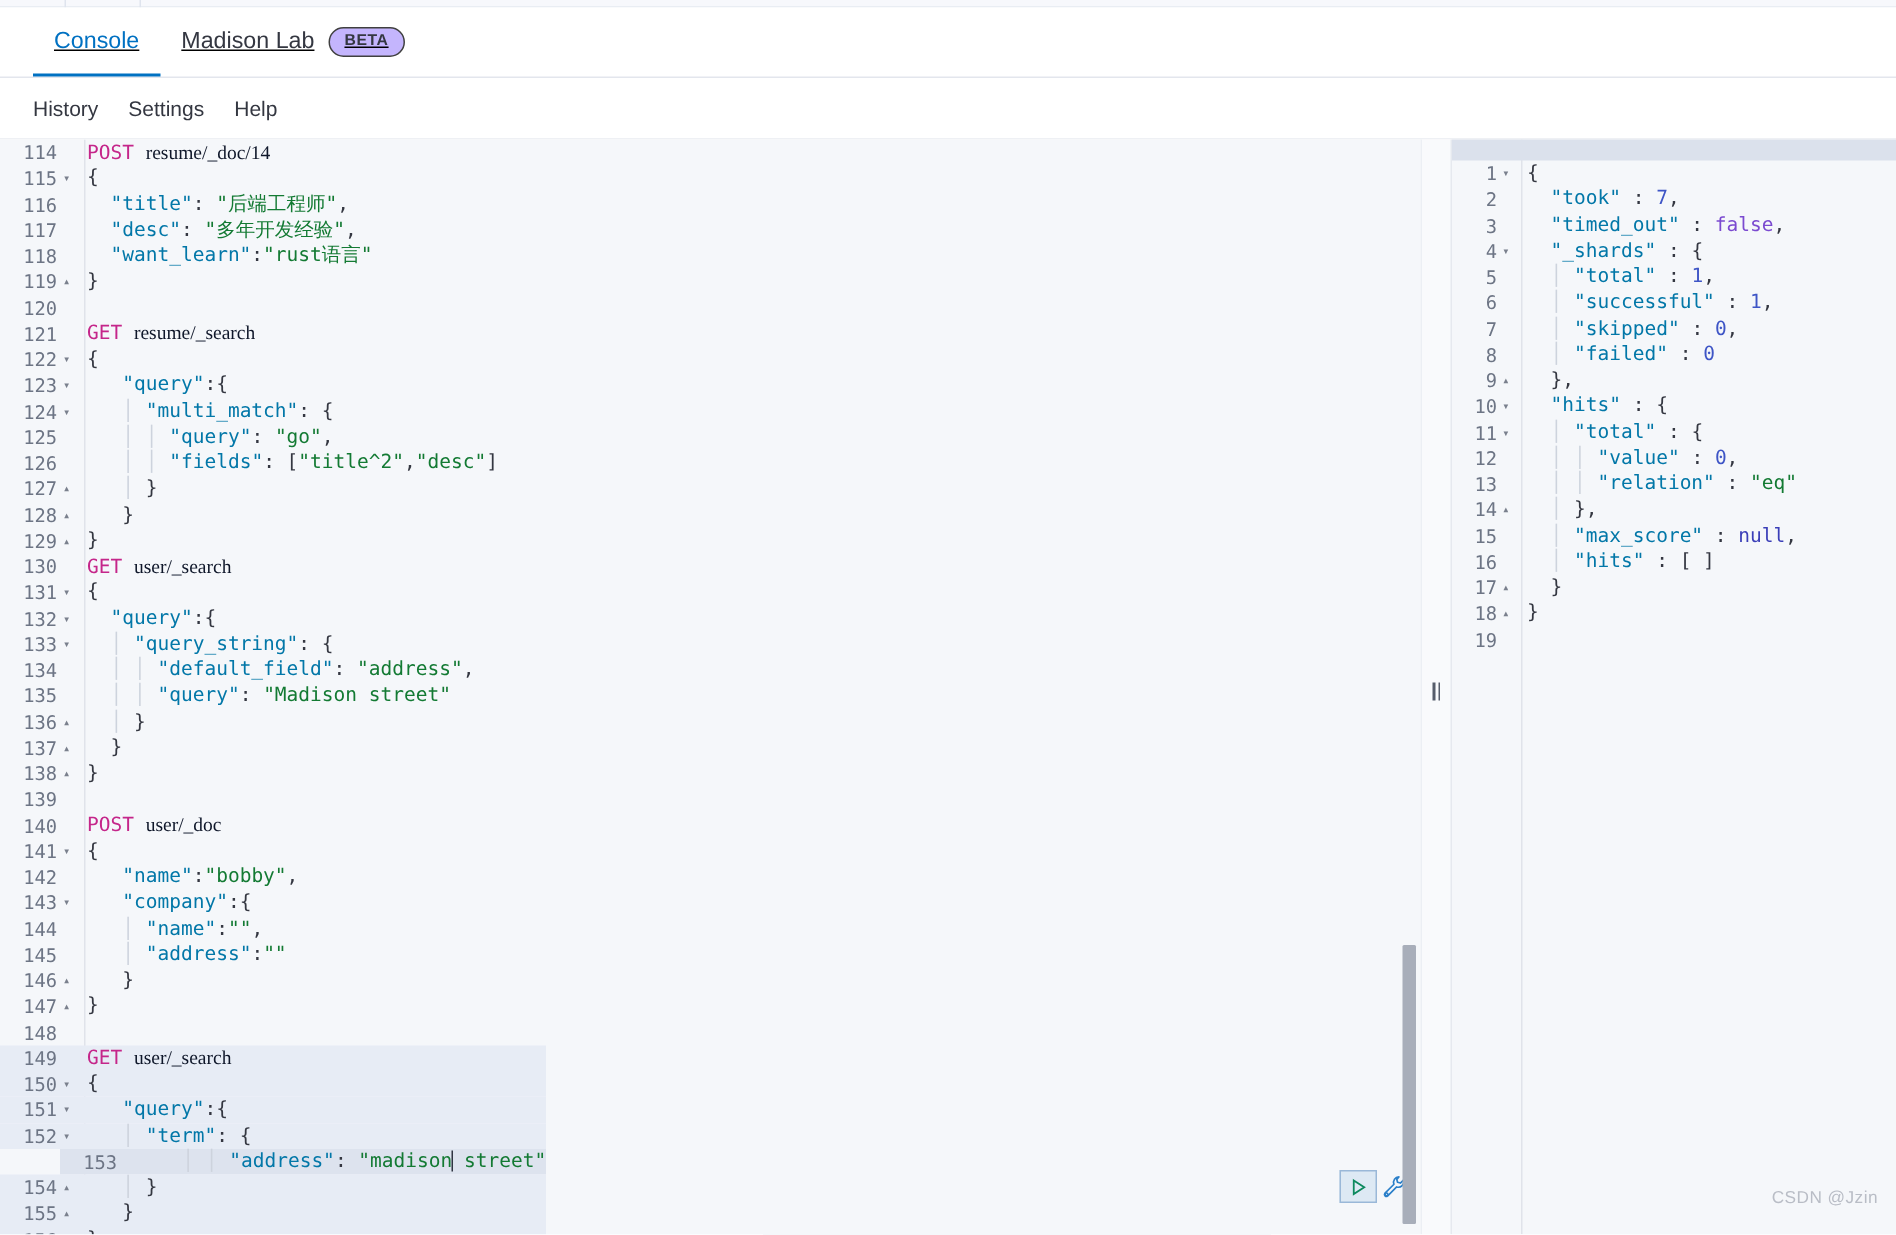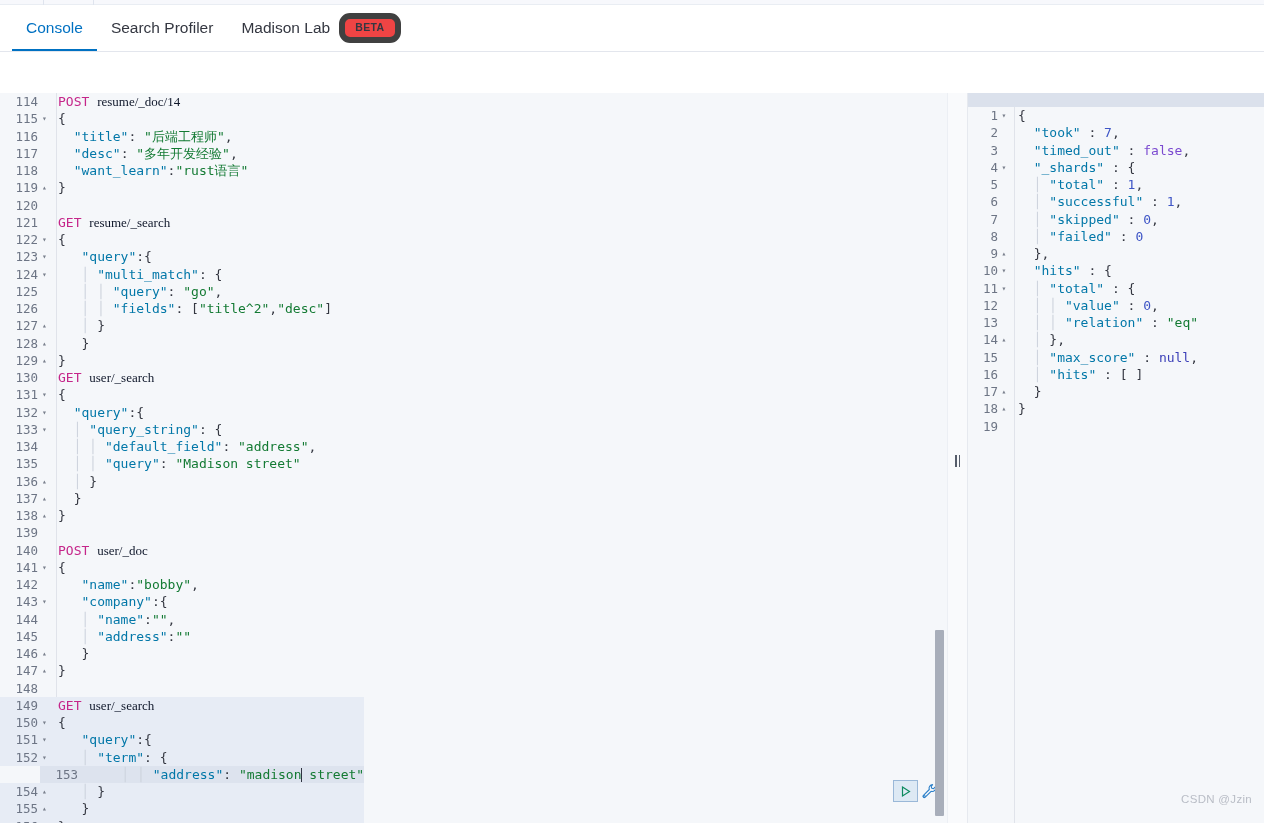--- a/index.html
+++ b/index.html
@@ -38,21 +38,22 @@
   .tabbar {
     position: absolute;
     top: 5px; left: 0;
     width: 1264px;
     height: 47px;
     background: #ffffff;
     border-bottom: 1px solid #e3e6ed;
     box-sizing: border-box;
     display: flex;
     align-items: flex-end;
-    padding-left: 12px;
+    padding-left: 22px;
+    text-decoration: underline;
   }
   .tab {
     position: relative;
     height: 46px;
     display: flex;
     align-items: center;
     padding: 0 14px;
     font-size: 15.5px;
     color: #343741;
     cursor: pointer;
@@ -61,28 +62,28 @@
   .tab.active { color: #0071c2; }
   .tab.active::after {
     content: "";
     position: absolute;
     left: 0; right: 0; bottom: 0;
     height: 2.5px;
     background: #0071c2;
   }
   .beta-badge {
     margin-left: 9px;
-    border: 6px solid #404040;
+    border: 1px solid #404040;
     border-radius: 11px;
     padding: 2px 10px 3px 10px;
     font-size: 10.5px;
     font-weight: bold;
     letter-spacing: 0.4px;
     color: #343741;
-    background: #ef4444;
+    background: #c4b5fd;
     line-height: 1.2;
   }
 
   
   .submenu {
     position: absolute;
     top: 52px; left: 0;
     width: 1264px;
     height: 41px;
     background: #ffffff;
@@ -270,28 +271,30 @@
   <div class="top-strip">
     <div class="vdiv" style="left:43px"></div>
     <div class="vdiv" style="left:93px"></div>
   </div>
 
   <div class="tabbar" id="tabbar">
       <div class="tab active">
         <span>Console</span>
       </div>
       <div class="tab">
-        <span>Search Profiler</span>
-      </div>
-      <div class="tab">
         <span>Madison Lab</span>
         <span class="beta-badge">BETA</span>
       </div>
     </div>
 
+  <div class="submenu" id="submenu">
+      <div class="submenu-item">History</div>
+      <div class="submenu-item">Settings</div>
+      <div class="submenu-item">Help</div>
+    </div>
 
   <div class="panes">
 
     <div class="pane pane-left">
       <div class="gutter-bg"></div>
       <div class="code" id="left-code"><div class="row"><span class="ln">114</span><span class="fold"></span><span class="src"><span class="t-method">POST</span><span class="t-punct"> </span><span class="t-url">resume/_doc/14</span></span></div><div class="row"><span class="ln">115</span><span class="fold">▾</span><span class="src"><span class="t-punct">{</span></span></div><div class="row"><span class="ln">116</span><span class="fold"></span><span class="src"><span class="t-punct">  </span><span class="t-key">"title"</span><span class="t-punct">: </span><span class="t-str">"后端工程师"</span><span class="t-punct">,</span></span></div><div class="row"><span class="ln">117</span><span class="fold"></span><span class="src"><span class="t-punct">  </span><span class="t-key">"desc"</span><span class="t-punct">: </span><span class="t-str">"多年开发经验"</span><span class="t-punct">,</span></span></div><div class="row"><span class="ln">118</span><span class="fold"></span><span class="src"><span class="t-punct">  </span><span class="t-key">"want_learn"</span><span class="t-punct">:</span><span class="t-str">"rust语言"</span></span></div><div class="row"><span class="ln">119</span><span class="fold">▴</span><span class="src"><span class="t-punct">}</span></span></div><div class="row"><span class="ln">120</span><span class="fold"></span><span class="src"></span></div><div class="row"><span class="ln">121</span><span class="fold"></span><span class="src"><span class="t-method">GET</span><span class="t-punct"> </span><span class="t-url">resume/_search</span></span></div><div class="row"><span class="ln">122</span><span class="fold">▾</span><span class="src"><span class="t-punct">{</span></span></div><div class="row"><span class="ln">123</span><span class="fold">▾</span><span class="src"><span class="t-punct">   </span><span class="t-key">"query"</span><span class="t-punct">:{</span></span></div><div class="row"><span class="ln">124</span><span class="fold">▾</span><span class="src"><span class="t-guide">   │ </span><span class="t-key">"multi_match"</span><span class="t-punct">: {</span></span></div><div class="row"><span class="ln">125</span><span class="fold"></span><span class="src"><span class="t-guide">   │ │ </span><span class="t-key">"query"</span><span class="t-punct">: </span><span class="t-str">"go"</span><span class="t-punct">,</span></span></div><div class="row"><span class="ln">126</span><span class="fold"></span><span class="src"><span class="t-guide">   │ │ </span><span class="t-key">"fields"</span><span class="t-punct">: [</span><span class="t-str">"title^2"</span><span class="t-punct">,</span><span class="t-str">"desc"</span><span class="t-punct">]</span></span></div><div class="row"><span class="ln">127</span><span class="fold">▴</span><span class="src"><span class="t-guide">   │ </span><span class="t-punct">}</span></span></div><div class="row"><span class="ln">128</span><span class="fold">▴</span><span class="src"><span class="t-punct">   }</span></span></div><div class="row"><span class="ln">129</span><span class="fold">▴</span><span class="src"><span class="t-punct">}</span></span></div><div class="row"><span class="ln">130</span><span class="fold"></span><span class="src"><span class="t-method">GET</span><span class="t-punct"> </span><span class="t-url">user/_search</span></span></div><div class="row"><span class="ln">131</span><span class="fold">▾</span><span class="src"><span class="t-punct">{</span></span></div><div class="row"><span class="ln">132</span><span class="fold">▾</span><span class="src"><span class="t-punct">  </span><span class="t-key">"query"</span><span class="t-punct">:{</span></span></div><div class="row"><span class="ln">133</span><span class="fold">▾</span><span class="src"><span class="t-guide">  │ </span><span class="t-key">"query_string"</span><span class="t-punct">: {</span></span></div><div class="row"><span class="ln">134</span><span class="fold"></span><span class="src"><span class="t-guide">  │ │ </span><span class="t-key">"default_field"</span><span class="t-punct">: </span><span class="t-str">"address"</span><span class="t-punct">,</span></span></div><div class="row"><span class="ln">135</span><span class="fold"></span><span class="src"><span class="t-guide">  │ │ </span><span class="t-key">"query"</span><span class="t-punct">: </span><span class="t-str">"Madison street"</span></span></div><div class="row"><span class="ln">136</span><span class="fold">▴</span><span class="src"><span class="t-guide">  │ </span><span class="t-punct">}</span></span></div><div class="row"><span class="ln">137</span><span class="fold">▴</span><span class="src"><span class="t-punct">  }</span></span></div><div class="row"><span class="ln">138</span><span class="fold">▴</span><span class="src"><span class="t-punct">}</span></span></div><div class="row"><span class="ln">139</span><span class="fold"></span><span class="src"></span></div><div class="row"><span class="ln">140</span><span class="fold"></span><span class="src"><span class="t-method">POST</span><span class="t-punct"> </span><span class="t-url">user/_doc</span></span></div><div class="row"><span class="ln">141</span><span class="fold">▾</span><span class="src"><span class="t-punct">{</span></span></div><div class="row"><span class="ln">142</span><span class="fold"></span><span class="src"><span class="t-punct">   </span><span class="t-key">"name"</span><span class="t-punct">:</span><span class="t-str">"bobby"</span><span class="t-punct">,</span></span></div><div class="row"><span class="ln">143</span><span class="fold">▾</span><span class="src"><span class="t-punct">   </span><span class="t-key">"company"</span><span class="t-punct">:{</span></span></div><div class="row"><span class="ln">144</span><span class="fold"></span><span class="src"><span class="t-guide">   │ </span><span class="t-key">"name"</span><span class="t-punct">:</span><span class="t-str">""</span><span class="t-punct">,</span></span></div><div class="row"><span class="ln">145</span><span class="fold"></span><span class="src"><span class="t-guide">   │ </span><span class="t-key">"address"</span><span class="t-punct">:</span><span class="t-str">""</span></span></div><div class="row"><span class="ln">146</span><span class="fold">▴</span><span class="src"><span class="t-punct">   }</span></span></div><div class="row"><span class="ln">147</span><span class="fold">▴</span><span class="src"><span class="t-punct">}</span></span></div><div class="row"><span class="ln">148</span><span class="fold"></span><span class="src"></span></div><div class="row hl"><span class="ln">149</span><span class="fold"></span><span class="src"><span class="t-method">GET</span><span class="t-punct"> </span><span class="t-url">user/_search</span></span></div><div class="row hl"><span class="ln">150</span><span class="fold">▾</span><span class="src"><span class="t-punct">{</span></span></div><div class="row hl"><span class="ln">151</span><span class="fold">▾</span><span class="src"><span class="t-punct">   </span><span class="t-key">"query"</span><span class="t-punct">:{</span></span></div><div class="row hl"><span class="ln">152</span><span class="fold">▾</span><span class="src"><span class="t-guide">   │ </span><span class="t-key">"term"</span><span class="t-punct">: {</span></span></div><div class="row curline"><span class="ln">153</span><span class="fold"></span><span class="src"><span class="t-guide">   │ │ </span><span class="t-key">"address"</span><span class="t-punct">: </span><span class="t-str">"madison</span><span class="caret"></span><span class="t-str"> street"</span></span></div><div class="row hl"><span class="ln">154</span><span class="fold">▴</span><span class="src"><span class="t-guide">   │ </span><span class="t-punct">}</span></span></div><div class="row hl"><span class="ln">155</span><span class="fold">▴</span><span class="src"><span class="t-punct">   }</span></span></div><div class="row hl"><span class="ln">156</span><span class="fold">▴</span><span class="src"><span class="t-punct">}</span></span></div></div>
       <div class="actions">
         <div class="play-box">
           <svg width="13" height="13" viewBox="0 0 13 13">
             <path d="M3.5 2 L10.5 6.5 L3.5 11 Z" fill="none" stroke="#0d8a5f" stroke-width="1.2"></path>

